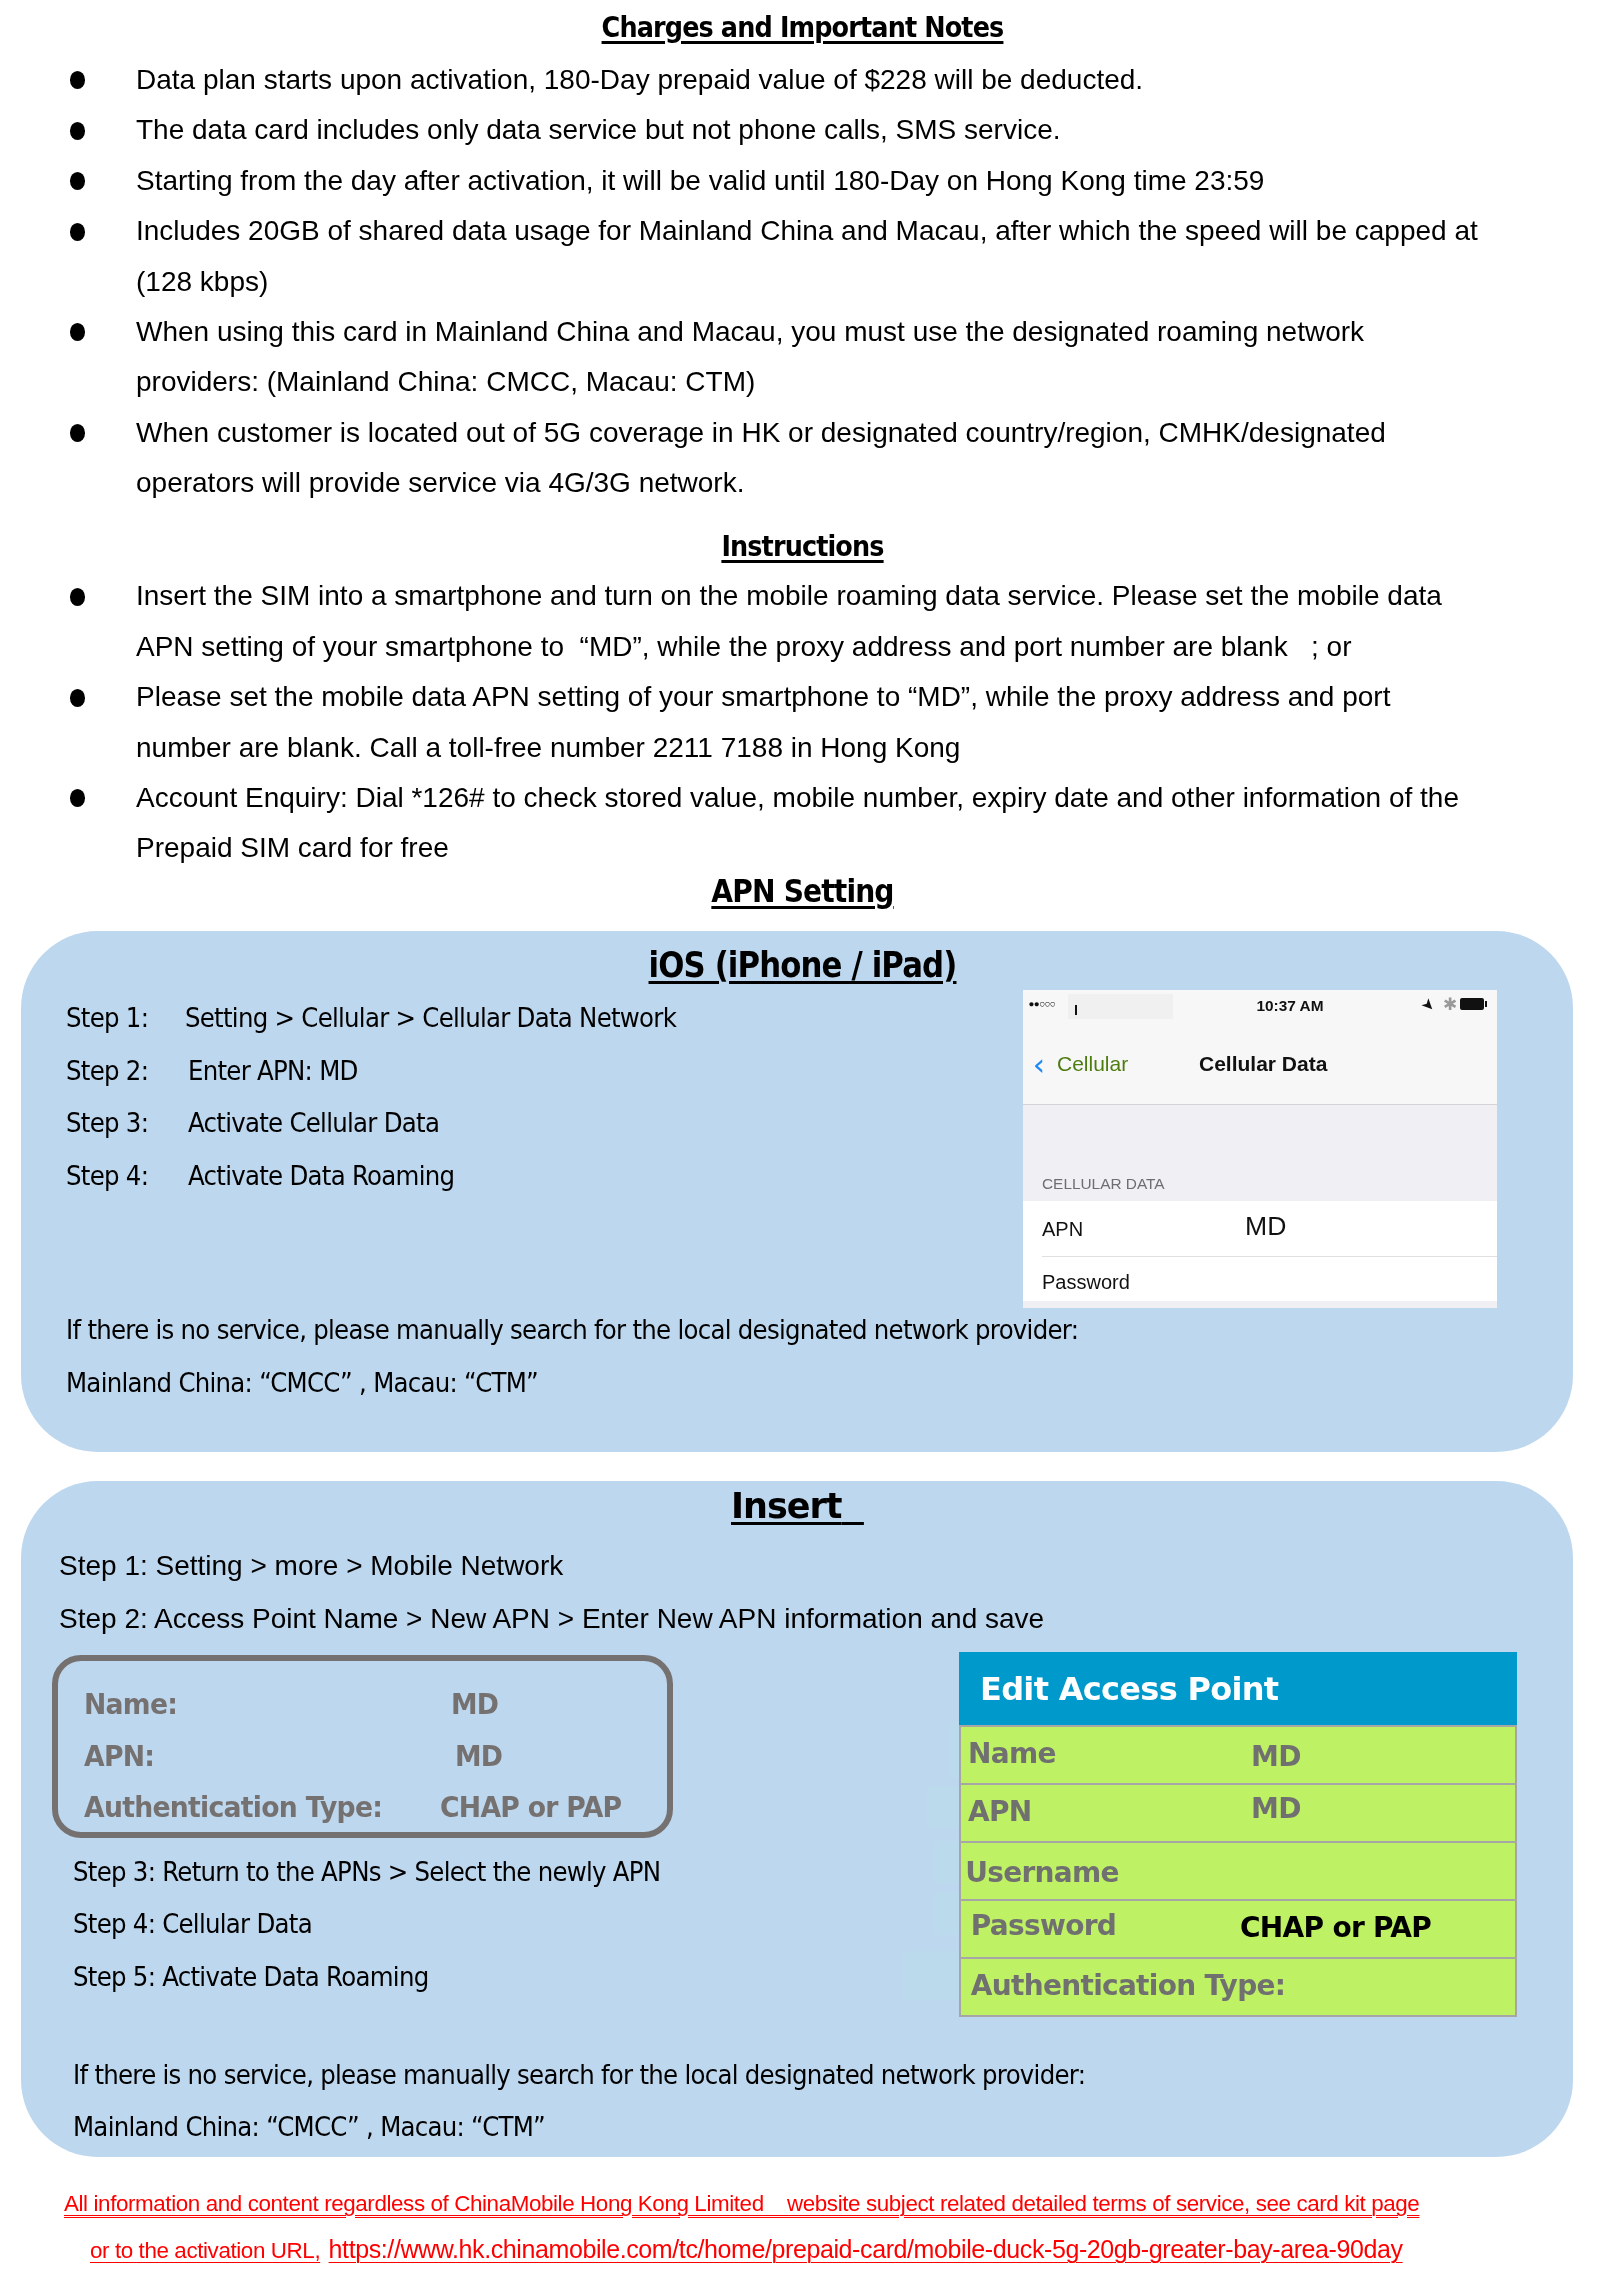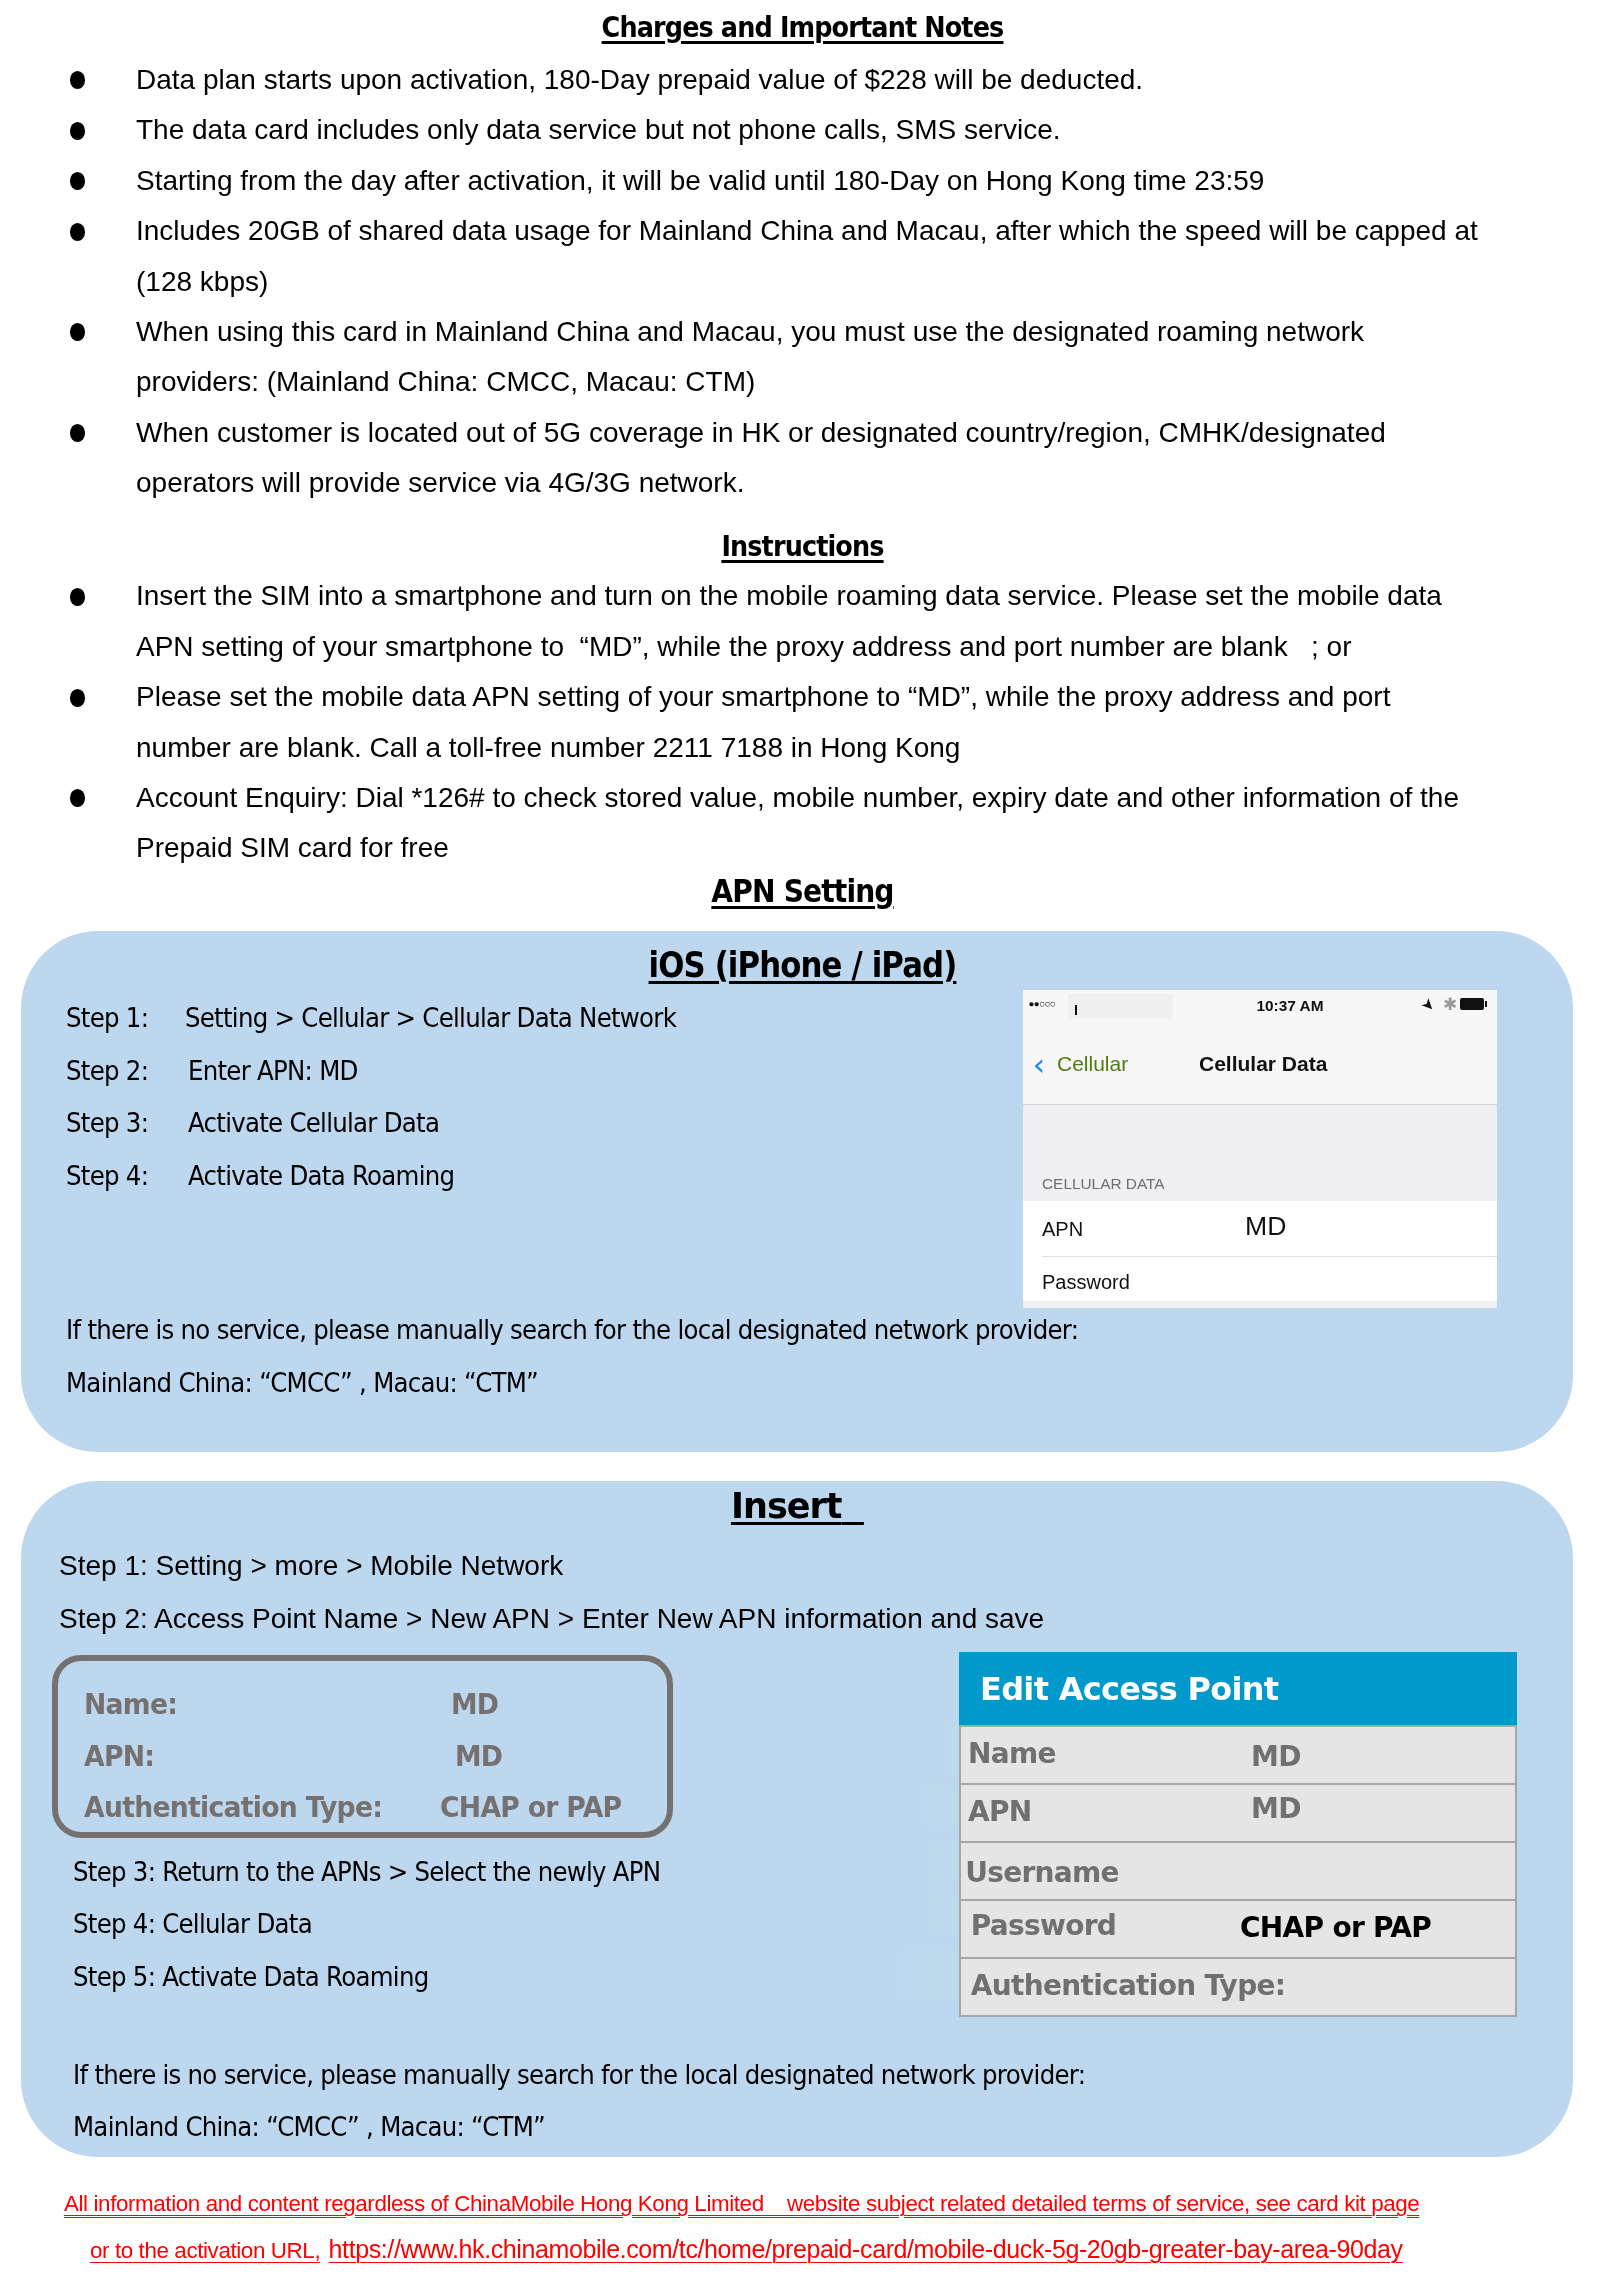--- a/index.html
+++ b/index.html
@@ -18,21 +18,21 @@
   .phone .status { position:absolute; left:0; top:0; width:100%; height:38px; font-family:"Liberation Sans", sans-serif; }
   .phone .nav { position:absolute; left:0; top:38px; width:100%; height:76px; background:#F7F7F8; border-bottom:1.4px solid #d4d4d6; font-family:"Liberation Sans", sans-serif; }
   .phone .group { position:absolute; left:0; top:115px; width:100%; height:105px; background:#EFEFF4; }
   .phone .cells { position:absolute; left:0; top:211px; width:100%; height:100px; background:#fff; }
   .phone .cell { position:absolute; left:19px; right:0; height:55px; border-bottom:1.4px solid #e0e0e2; font-family:"Liberation Sans", sans-serif; font-size:20px; color:#111; }
   .phone .bottom-strip { position:absolute; left:0; bottom:0; width:100%; height:7px; background:#EFEFF4; }
 
   
   .eap { position:absolute; left:959px; top:1652px; width:558px; }
   .eap .hdr { height:73px; background:#0099CC; color:#fff; font-family:"DejaVu Sans", sans-serif; font-size:32px; font-weight:600; letter-spacing:-0.7px; position:relative; }
-  .eap .row { position:relative; height:56px; background:#e5e5e5; border:2.8px solid #A6A6A6; border-top:none; font-family:"DejaVu Sans", sans-serif; font-size:28px; color:#707070; font-weight:600; letter-spacing:-0.7px; }
+  .eap .row { position:relative; height:56px; background:#bef264; border:2.8px solid #A6A6A6; border-top:none; font-family:"DejaVu Sans", sans-serif; font-size:28px; color:#707070; font-weight:600; letter-spacing:-0.7px; }
   .eap .row:first-of-type { }
   .eap .row .lbl { position:absolute; left:7px; top:9.8px; }
   .eap .row .val { position:absolute; left:290px; top:12.6px; }
 
   .footer-line { font-family:"Liberation Sans", sans-serif; color:#FF0000; font-size:22.4px; text-decoration:underline; text-decoration-thickness:1.4px; text-underline-offset:4.2px; letter-spacing:-0.4px; }
 </style>
 </head>
 <body>
 
 <div class="abs heading" style="left:0; width:1605px; text-align:center; top:9.8px;">Charges and Important Notes</div>

